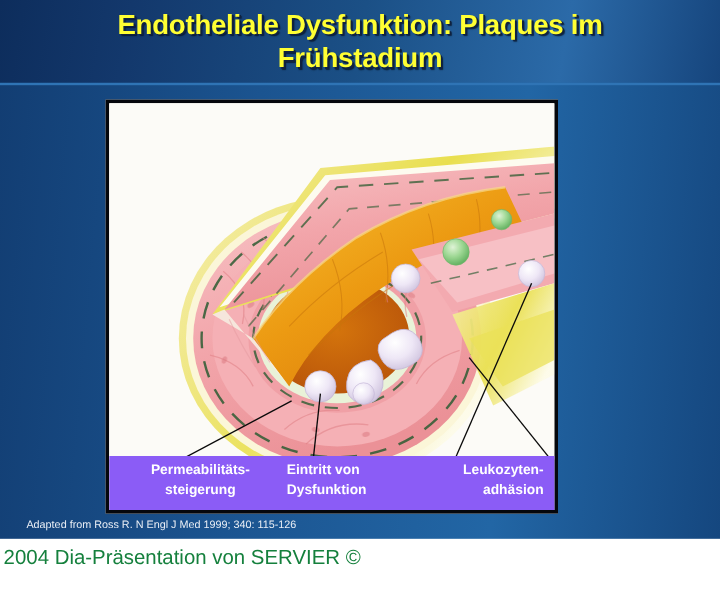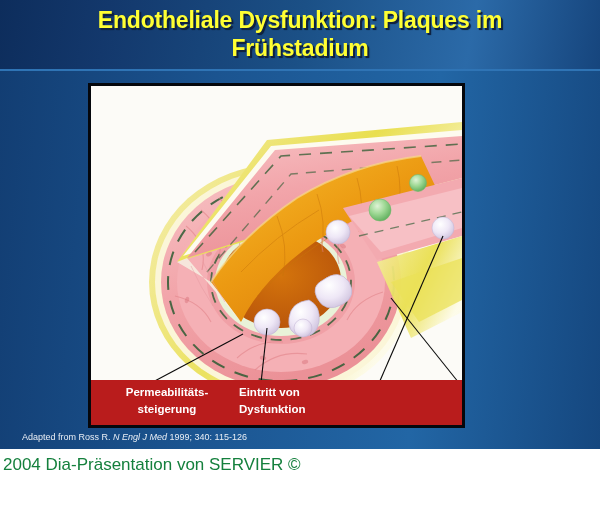--- a/index.html
+++ b/index.html
@@ -75,21 +75,21 @@
   }
   #figure-svg { display: block; }
 
   
   #label-band {
     position: absolute;
     left: 0;
     bottom: 0;
     width: 371px;
     height: 45px;
-    background: #b91c1c;
+    background: #8b5cf6;
   }
   .band-label {
     position: absolute;
     top: 4px;
     color: #ffffff;
     font-size: 11.5px;
     font-weight: bold;
     line-height: 17px;
     white-space: pre-line;
   }
@@ -99,21 +99,21 @@
 
   
   #citation {
     position: absolute;
     left: 22px;
     top: 432px;
     font-size: 9px;
     color: #e9eef5;
     white-space: nowrap;
   }
-  #citation .journal { font-style: italic; }
+  #citation .journal { }
 
   
   #footer {
     position: absolute;
     left: 3px;
     top: 455px;
     font-size: 17px;
     color: #15803d;
     white-space: nowrap;
   }
@@ -280,20 +280,22 @@
           </g>
         </g>
       </svg>
     </div>
 
     <div id="label-band">
       <div class="band-label" id="label-0">Permeabilitäts-
 steigerung</div>
       <div class="band-label" id="label-1">Eintritt von
 Dysfunktion</div>
+      <div class="band-label" id="label-2">Leukozyten-
+adhäsion</div>
     </div>
   </div>
 
   <div id="citation"><span>Adapted from Ross R. </span><span class="journal">N Engl J Med</span><span> 1999; 340: 115-126</span></div>
 
 </div>
 
 <div id="footer">2004 Dia-Präsentation von SERVIER ©</div>
 
 </body></html>

